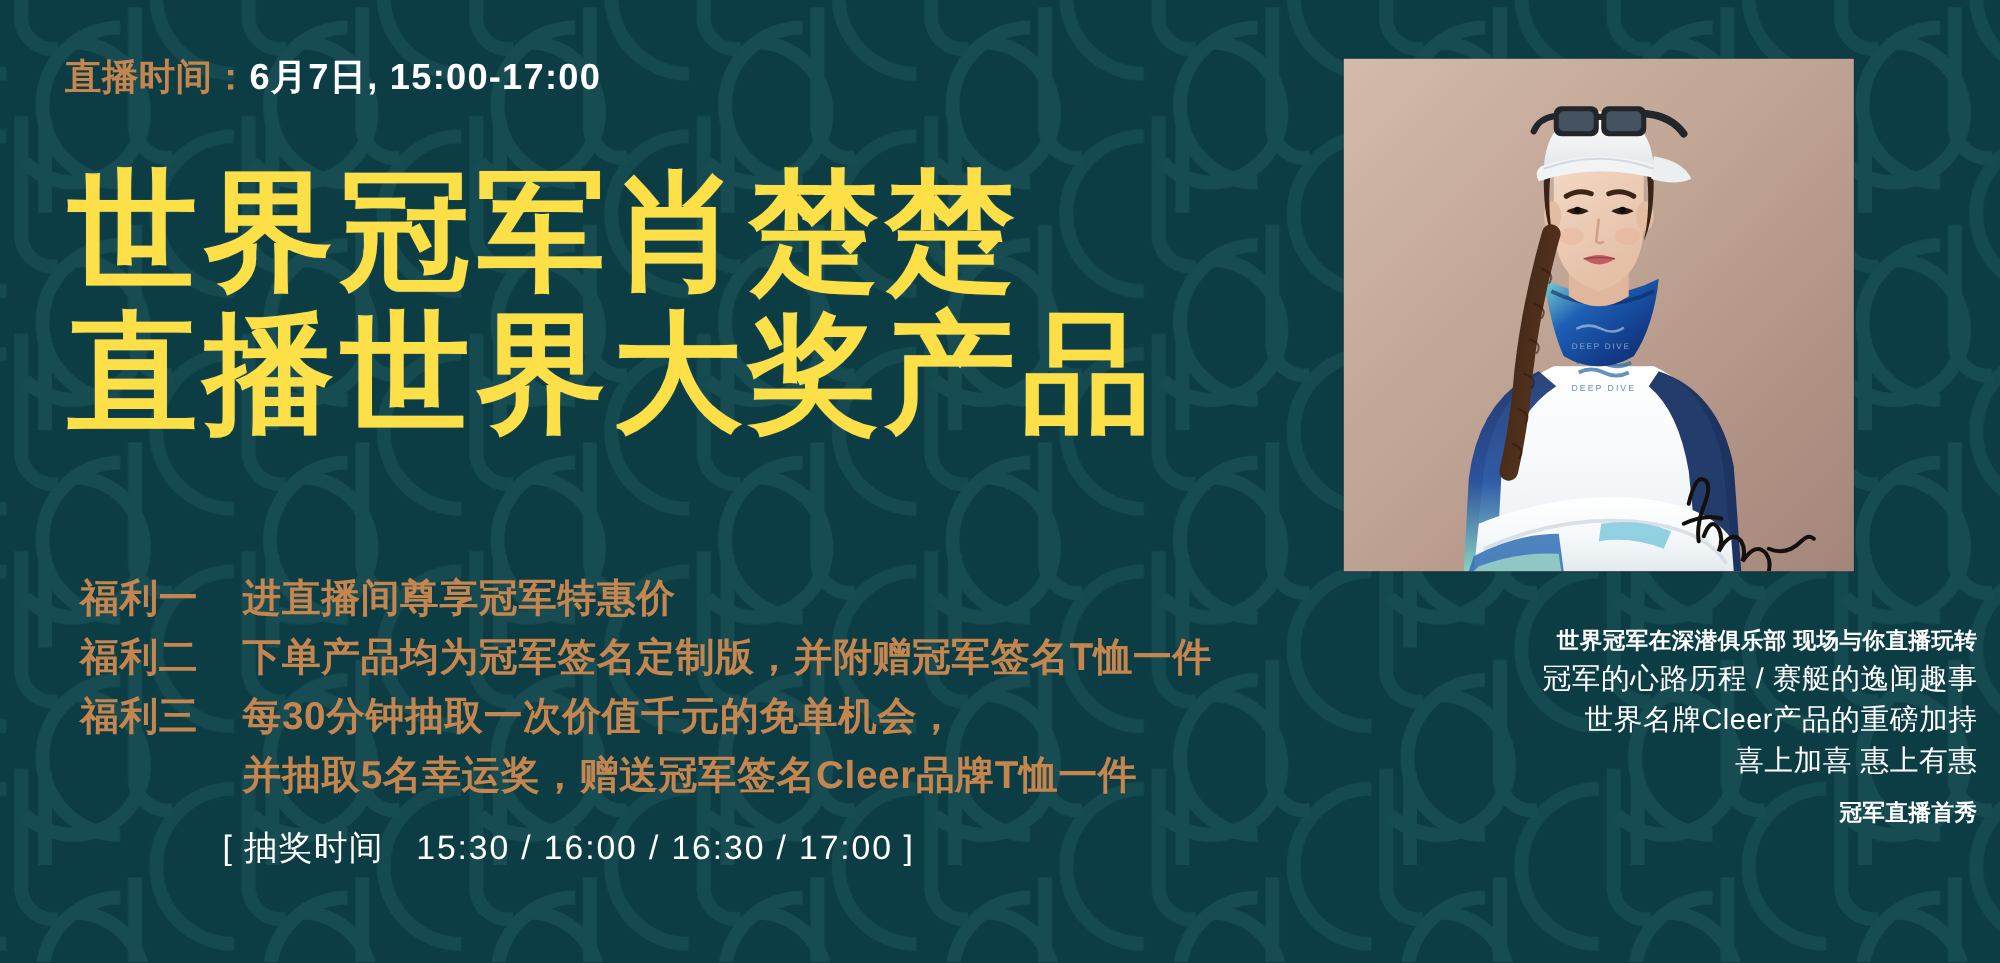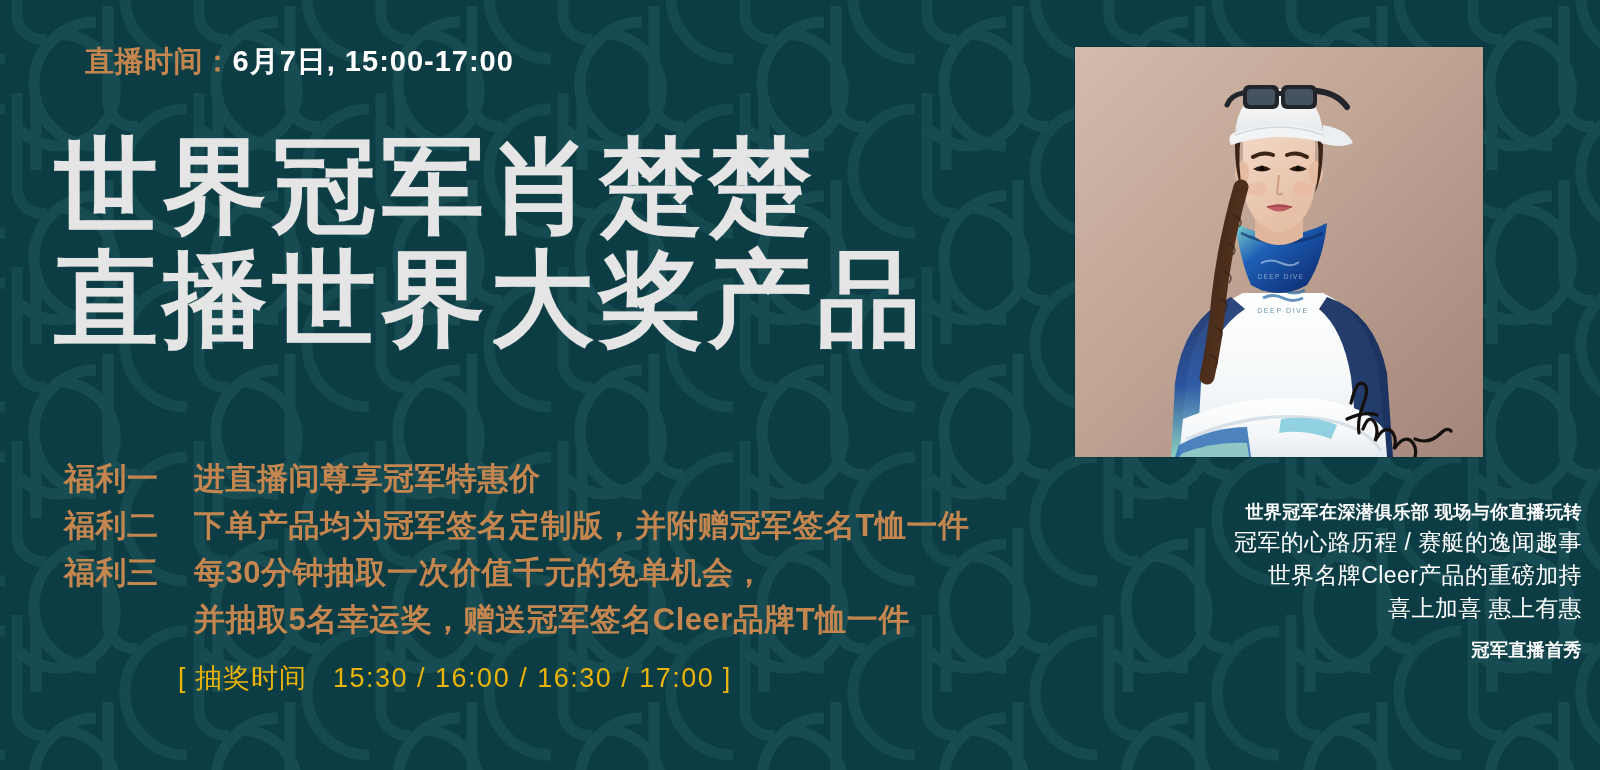--- a/index.html
+++ b/index.html
@@ -35,27 +35,27 @@
   }
 
   .live-time {
     position:absolute;
     left:52px; top:42px;
     font-size:29px;
     font-weight:bold;
     letter-spacing:0.5px;
     white-space:nowrap;
   }
-  .live-time .lt-label { color:#c4854e;margin-left:33px; }
+  .live-time .lt-label { color:#c4854e; }
   .live-time .lt-value { color:#ffffff; letter-spacing:1px;margin-top:28px; }
 
   #headline {
     position:absolute;
     left:54px; top:130px;
-    color:#e5e5e5;
+    color:#fde047;
     font-weight:bold;
     font-size:104px;
     line-height:1.09;
     letter-spacing:5px;
     white-space:nowrap;
     text-shadow:0 0 1px rgba(255,255,255,.25);
   }
   #headline .hl-line { display:block; }
 
   #benefits {
@@ -72,21 +72,21 @@
     letter-spacing:0.5px;
     white-space:nowrap;
   }
   .benefit-label { width:130px; flex:0 0 130px;margin-left:14px; }
   .benefit-text  { flex:0 0 auto; }
   .benefit-row.continuation .benefit-label { visibility:hidden; }
 
   #lottery-note {
     position:absolute;
     left:178px; top:660px;
-    color:#eab308;
+    color:#ffffff;
     font-size:27px;
     font-weight:400;
     letter-spacing:1px;
     white-space:nowrap;
   }
   #lottery-note .lot-times { letter-spacing:1.5px; }
 
   
   #right-col {
     position:absolute;

